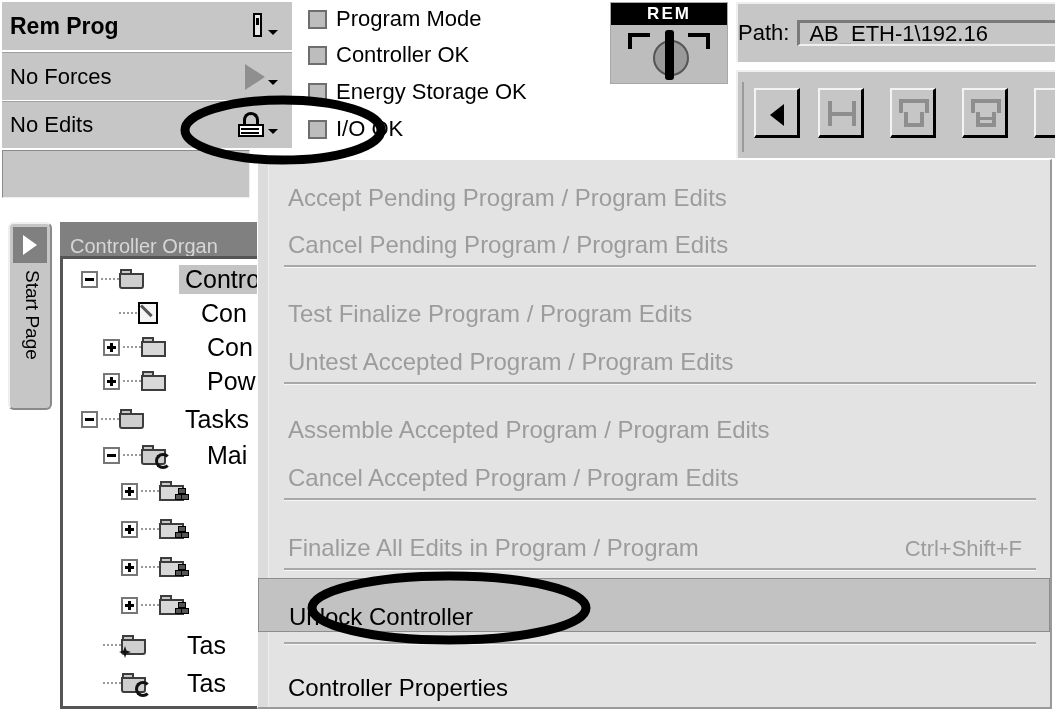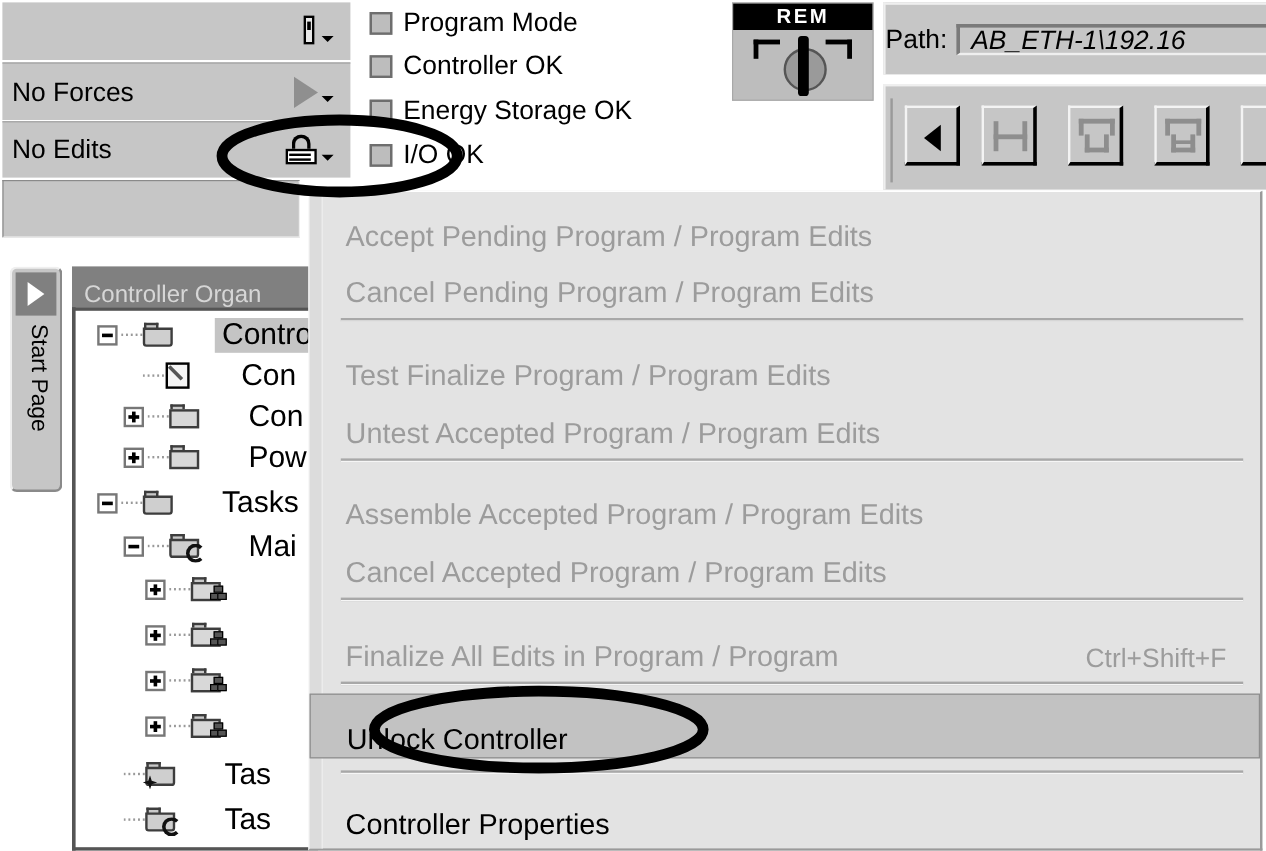--- a/index.html
+++ b/index.html
@@ -176,21 +176,21 @@
   #path-field {
     flex: 1; height: 26px;
     background: #c6c6c6;
     border-top: 3px solid #7a7a7a;
     border-left: 3px solid #7a7a7a;
     border-bottom: 2px solid #efefef;
     box-sizing: border-box;
     display: flex; align-items: center;
     font-size: 22px; color: #000;
     padding-left: 9px;
-    overflow: hidden; white-space: nowrap; font-style: italic;
+    overflow: hidden; white-space: nowrap;
   }
 
   
   #toolbar {
     left: 736px; top: 70px; width: 319px; height: 88px;
     background: #c6c6c6;
     border-top: 2px solid #efefef;
     border-left: 2px solid #efefef;
     box-sizing: border-box;
   }
@@ -421,20 +421,21 @@
 
   
   .annot { position: absolute; pointer-events: none; }
 </style>
 </head>
 <body>
 
 <div class="abs" id="status-stack">
 
   <div class="status-row bold" style="top:2px; height:48px;">
+    <span class="label">Rem Prog</span>
     <span class="right-icon">
       <span class="icon-key">
         <span class="body"></span>
           <span class="hole"></span>
       </span>
       <span class="drop-caret small"></span>
     </span>
   </div>
 
   <div class="status-row" style="top:52px; height:48px; border-top:1px solid #a0a0a0;">

